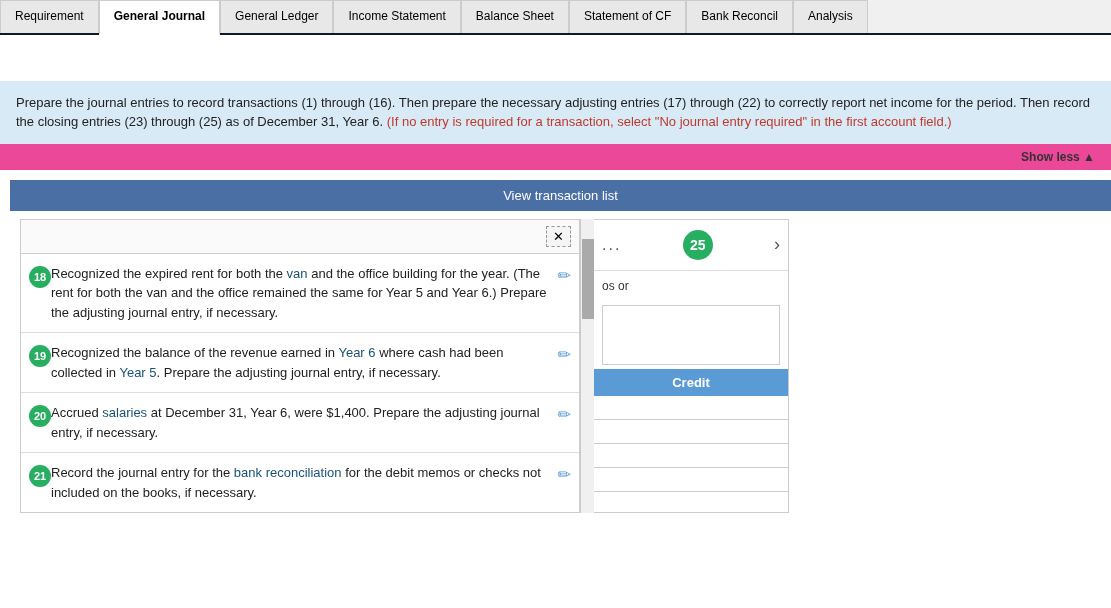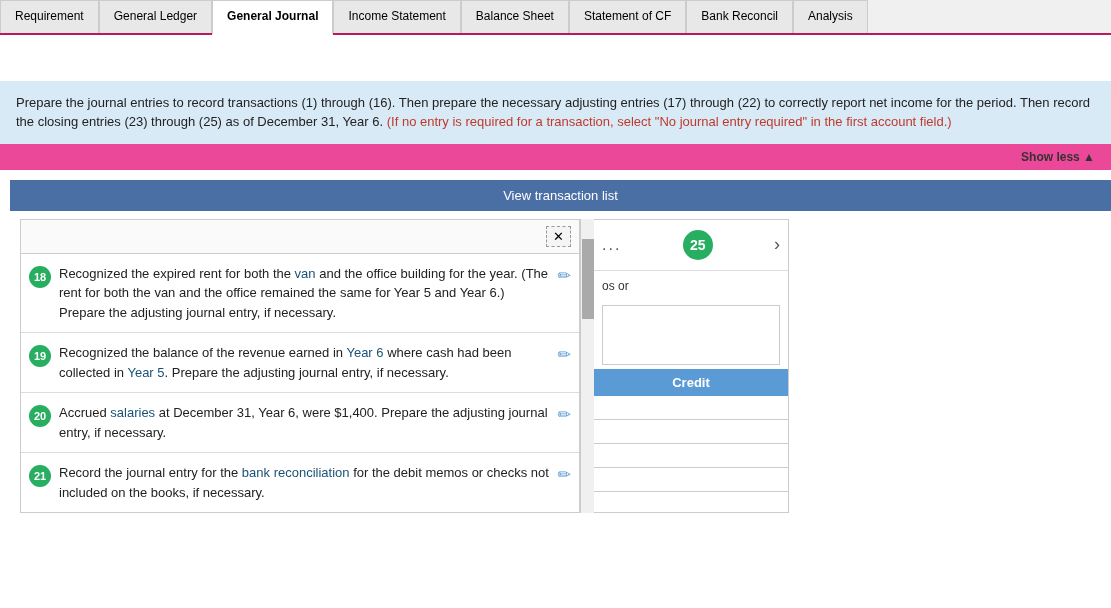--- a/index.html
+++ b/index.html
@@ -1,21 +1,21 @@
 <!DOCTYPE html>
 <html><head>
   <meta charset="utf-8">
   <style>
     * { box-sizing: border-box; margin: 0; padding: 0; }
     body { font-family: Arial, sans-serif; font-size: 13px; background: #fff; width: 1111px; }
 
     
     .tabs {
       display: flex;
-      border-bottom: 2px solid #be185d;
+      border-bottom: 2px solid #0f172a;
       background: #f0f0f0;
     }
     .tab {
       padding: 8px 14px;
       cursor: pointer;
       border: 1px solid #ccc;
       border-bottom: none;
       background: #e8e8e8;
       font-size: 12px;
       text-align: center;
@@ -85,21 +85,20 @@
       display: inline-flex;
       align-items: center;
       justify-content: center;
       width: 22px;
       height: 22px;
       border-radius: 50%;
       background: #27ae60;
       color: #fff;
       font-size: 11px;
       font-weight: bold;
-      margin-right: 8px;
       flex-shrink: 0;
       margin-top: 2px;
     }
 
     .transaction-text {
       flex: 1;
       font-size: 13px;
       color: #222;
       line-height: 1.5;
     }
@@ -226,22 +225,22 @@
       margin-left: 10px;
     }
   </style>
 </head>
 <body>
 
 <div class="wrapper">
 
   <div class="tabs">
     <div class="tab">Requirement</div>
+    <div class="tab active">General Journal</div>
     <div class="tab">General Ledger</div>
-    <div class="tab active">General Journal</div>
     <div class="tab">Income Statement</div>
     <div class="tab">Balance Sheet</div>
     <div class="tab">Statement of CF</div>
     <div class="tab">Bank Reconcil</div>
     <div class="tab">Analysis</div>
   </div>
 
   <div class="info-box">
     <span>Prepare the journal entries to record transactions (1) through (16). Then prepare the necessary adjusting entries (17) through (22) to correctly report net income for the period. Then record the closing entries (23) through (25) as of December 31, Year 6.</span>
     <span class="red">(If no entry is required for a transaction, select "No journal entry required" in the first account field.)</span>

